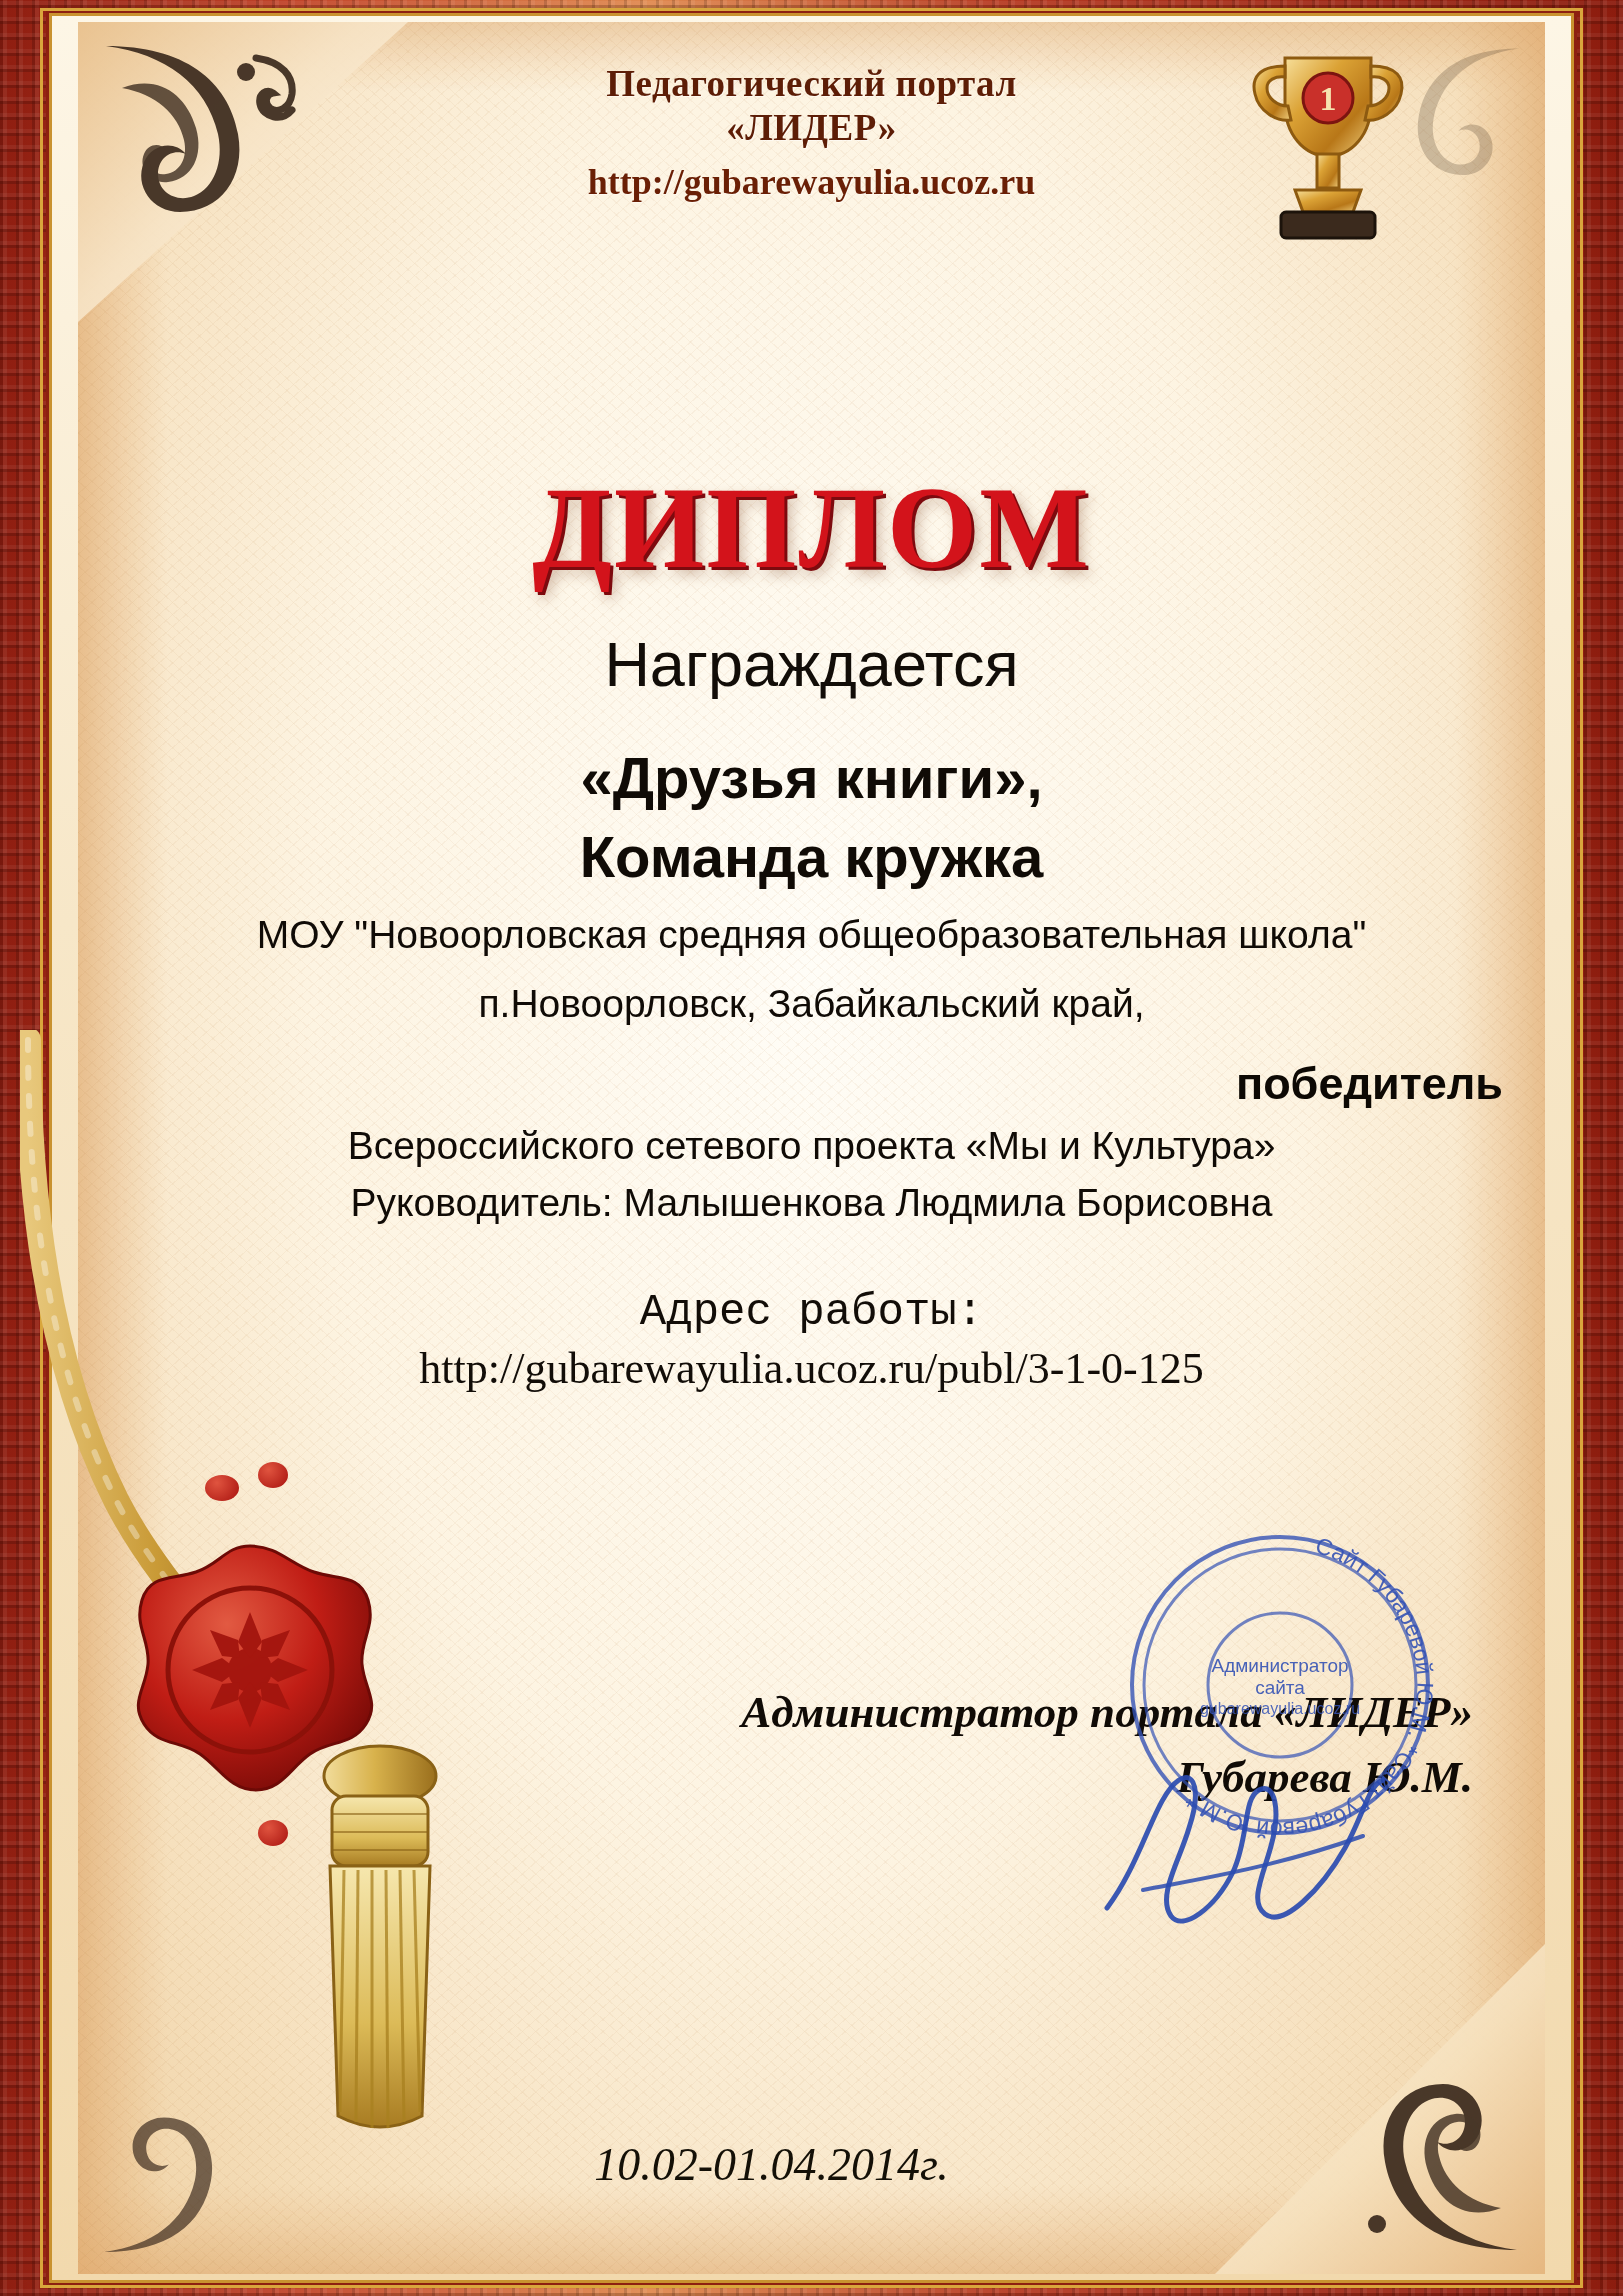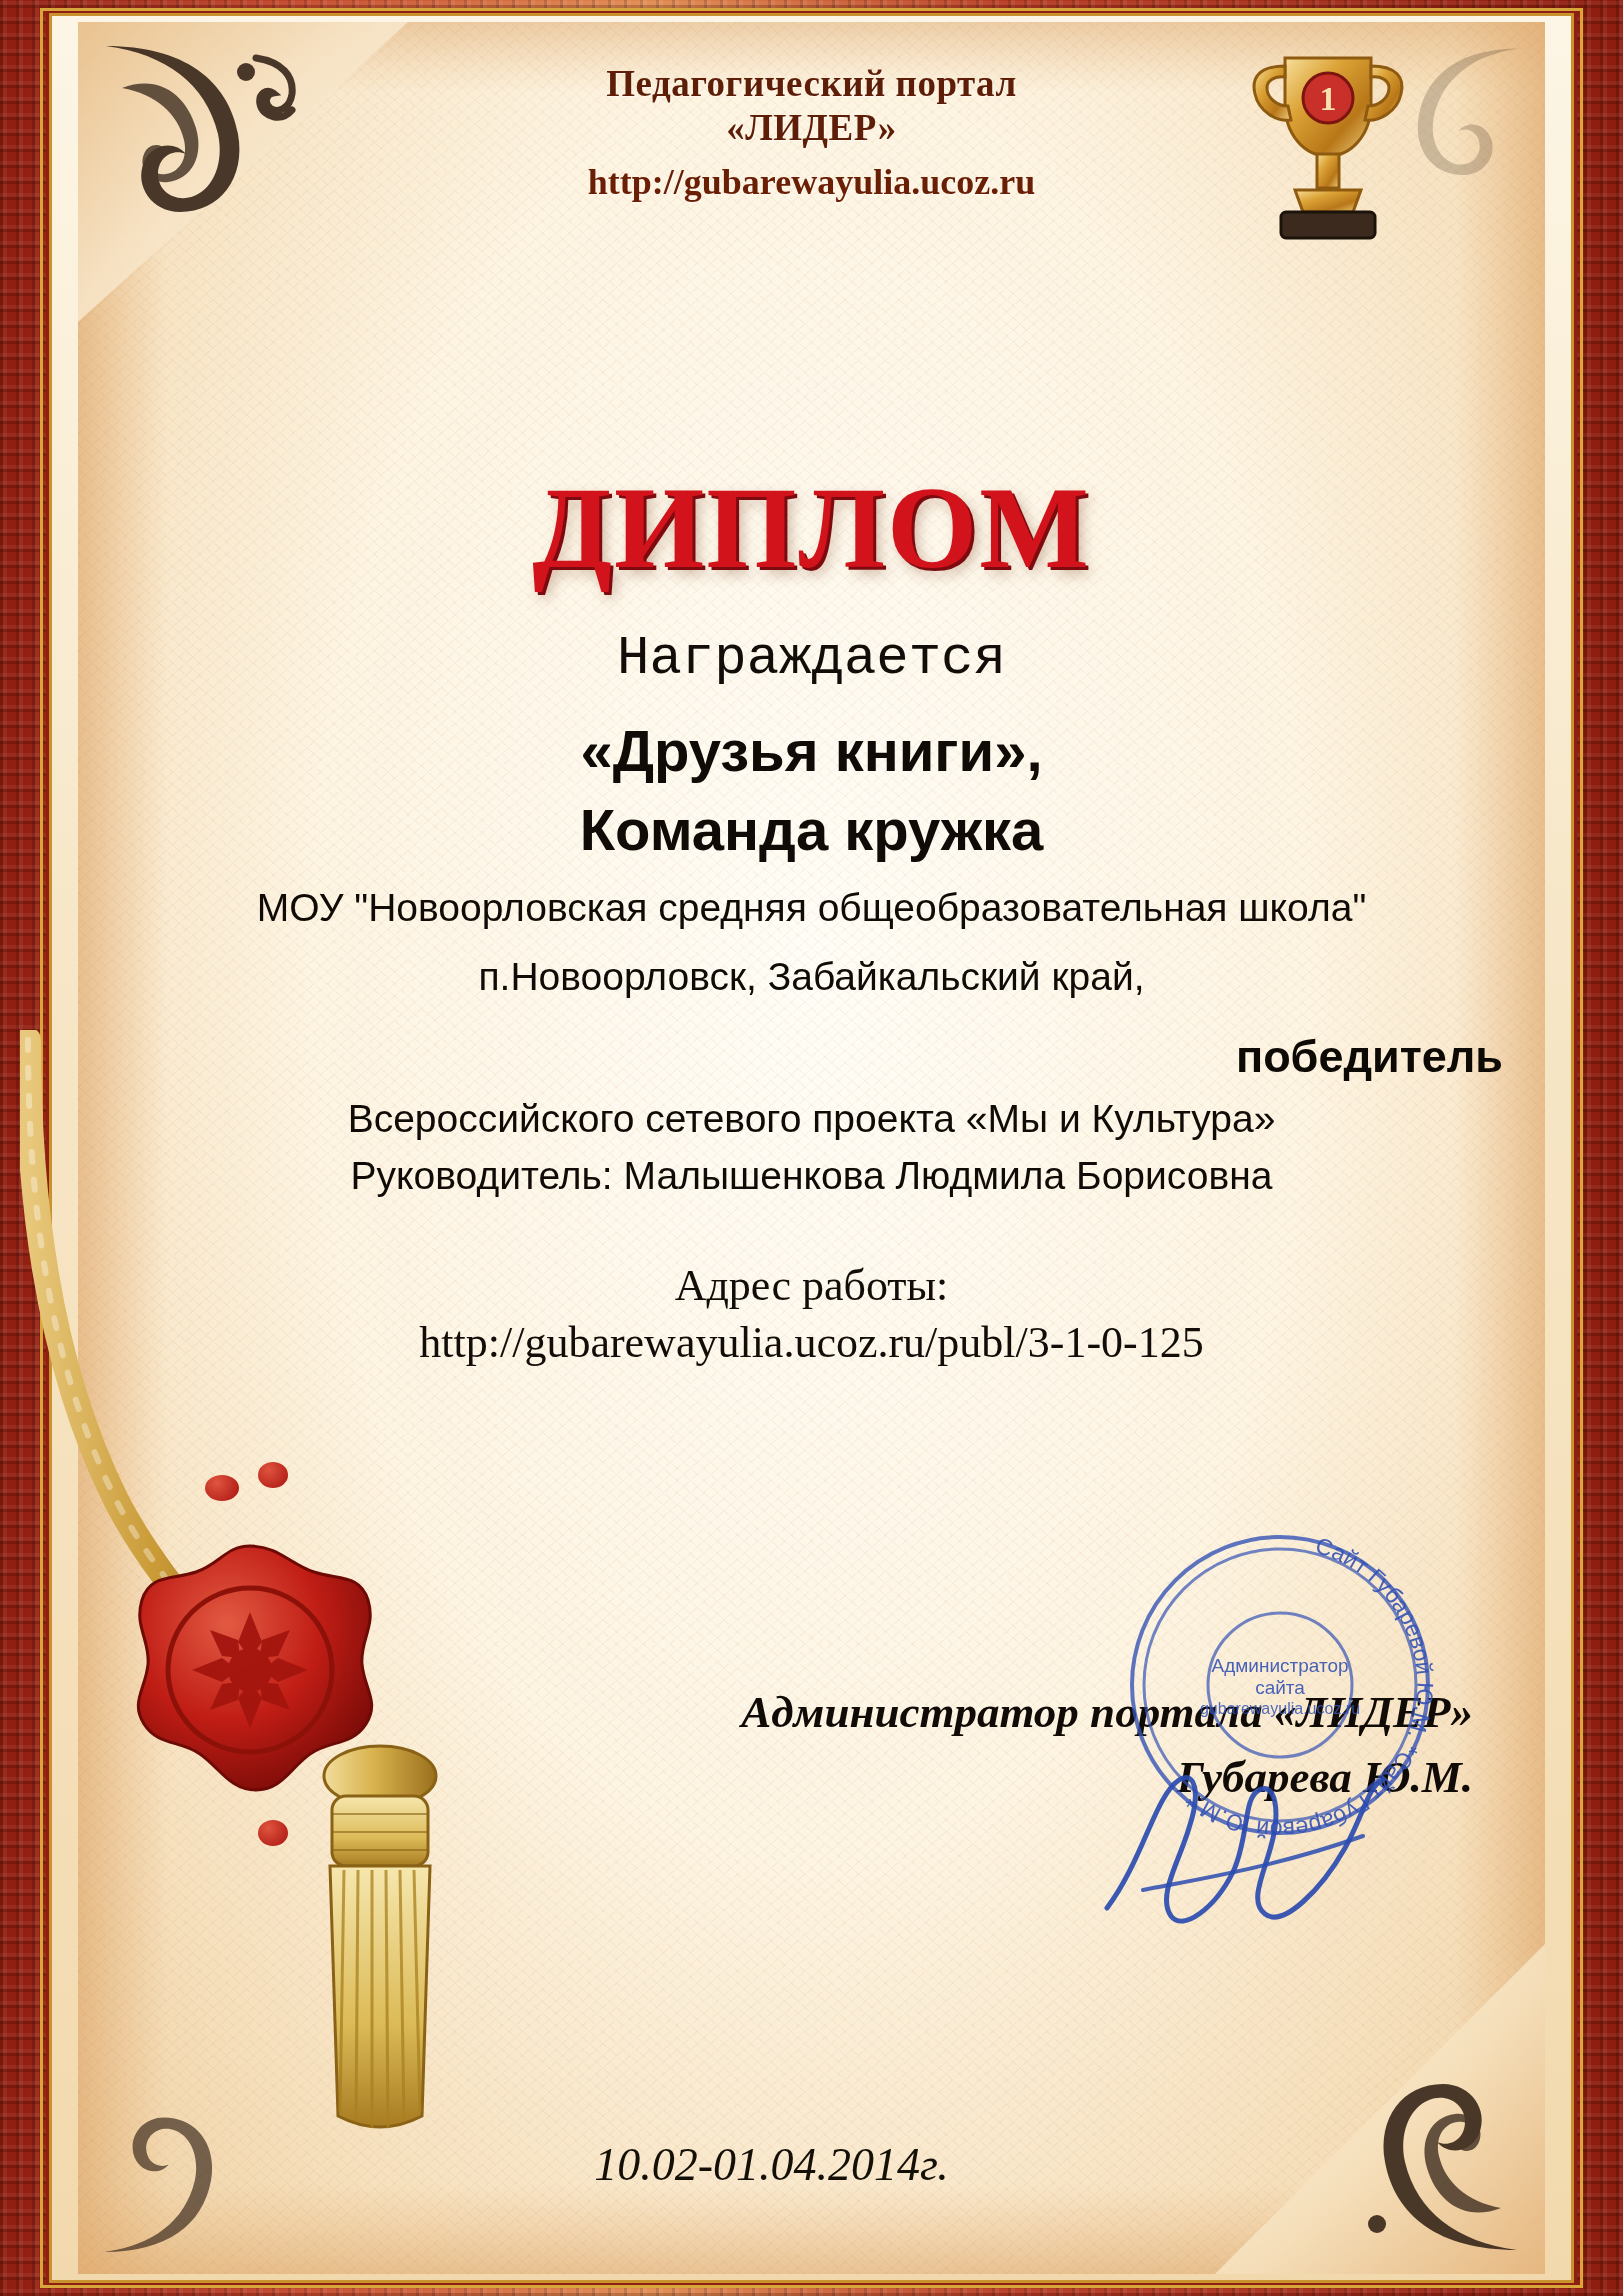--- a/index.html
+++ b/index.html
@@ -154,24 +154,24 @@
     font-size: 116px;
     letter-spacing: 2px;
     color: #d3131b;
     text-shadow:
       3px 3px 0 #7d0a0e,
       6px 7px 14px rgba(120,60,30,0.35);
     margin: 0 0 42px 0;
     line-height: 1.0;
   }
   .awarded {
-    font-family: Liberation Mono, monospace;
-    font-size: 54px;
+    font-family: Liberation Sans, sans-serif;
+    font-size: 63px;
     color: #120d08;
-    margin-bottom: 26px;
+    margin-bottom: 42px;
   }
   .recipient {
     font-family: "Liberation Sans", sans-serif;
     font-weight: bold;
     font-size: 58px;
     color: #100b06;
     line-height: 1.25;
     margin-bottom: 6px;
   }
   .school {
@@ -196,21 +196,21 @@
     color: #100b06;
     line-height: 1.45;
   }
   .supervisor {
     font-family: "Liberation Sans", sans-serif;
     font-size: 39px;
     color: #100b06;
     line-height: 1.45;
   }
   .work-address-label {
-    font-family: Liberation Serif, serif;
+    font-family: Liberation Mono, monospace;
     font-size: 44px;
     color: #120d08;
     margin-top: 56px;
   }
   .work-address-url {
     font-family: "Liberation Serif", serif;
     font-size: 44px;
     color: #120d08;
     margin-top: 6px;
   }

